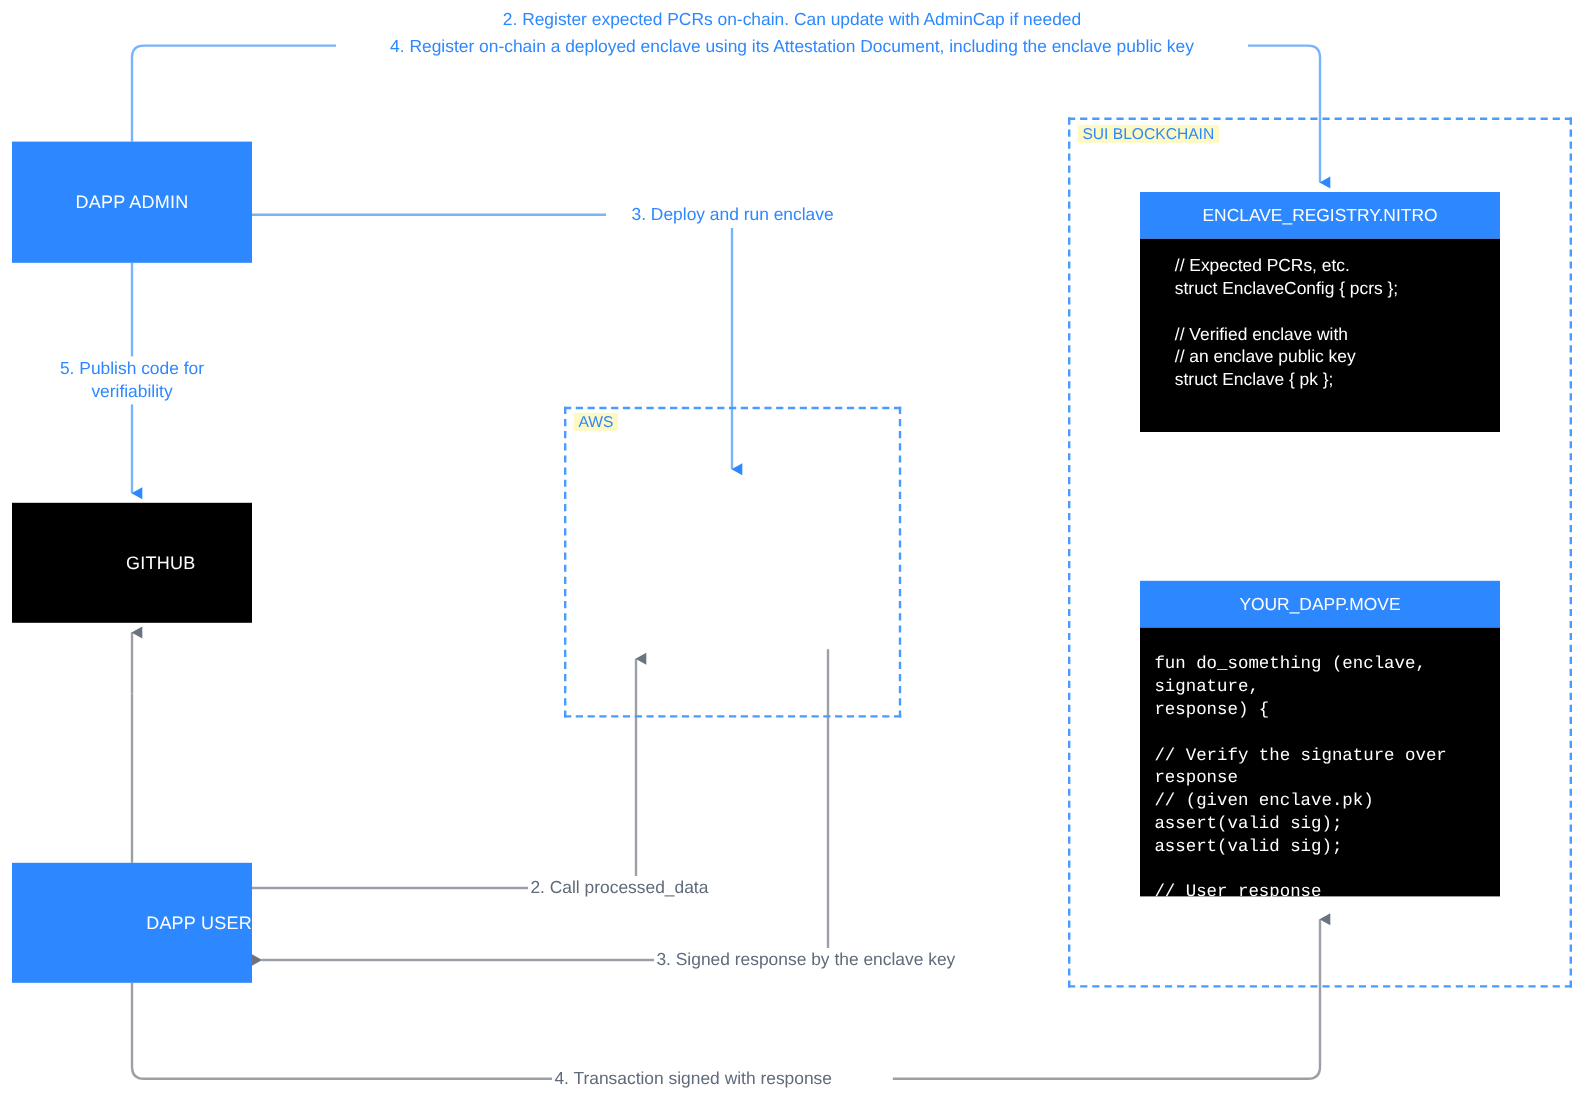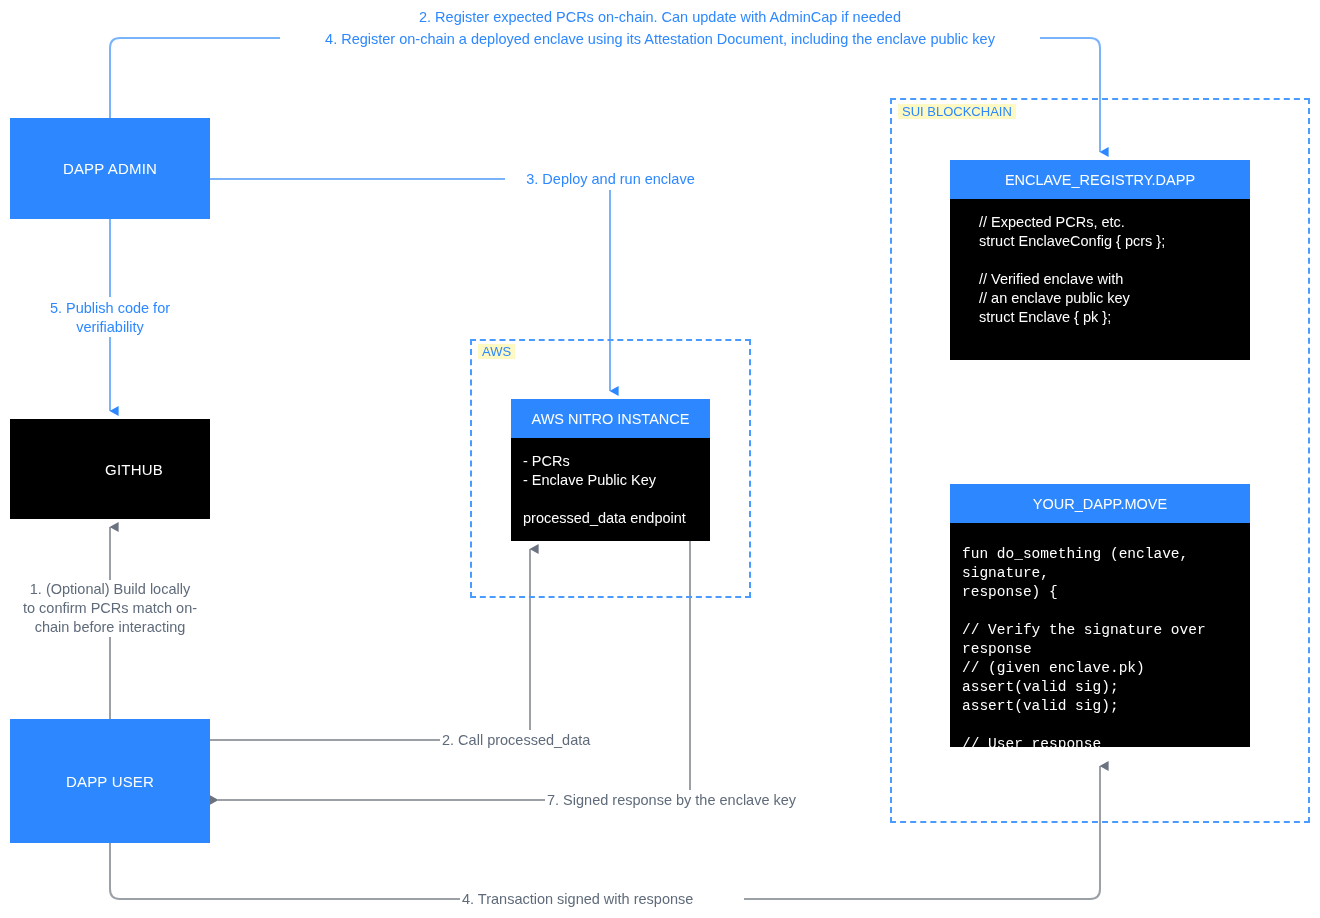--- a/index.html
+++ b/index.html
@@ -73,34 +73,27 @@
   <div class="group-label" style="left:898px;top:104px;">SUI BLOCKCHAIN</div>
 
   <div class="node solidbox blue-node" style="left:10px;top:118px;width:200px;height:101px;">
     <span>DAPP ADMIN</span>
   </div>
 
   <div class="node solidbox black-node" style="left:10px;top:419px;width:200px;height:100px;">
     <span>GITHUB</span>
   </div>
 
-  <div class="node solidbox blue-node" style="left:10px;top:719px;width:200px;height:124px;">
+  <div class="node solidbox blue-node" style="left:10px;top:719px;width:200px;height:100px;justify-content:flex-end;">
     <span>DAPP USER</span>
   </div>
 
-  <div class="card" style="left:511px;top:399px;width:199px;height:142px;">
-    <div class="card-head">AWS NITRO INSTANCE</div>
-    <div class="card-body" style="height:103px;">- PCRs
-- Enclave Public Key
-
-processed_data endpoint</div>
-  </div>
 
   <div class="card" style="left:950px;top:160px;width:300px;height:200px;">
-    <div class="card-head">ENCLAVE_REGISTRY.DAPP</div>
+    <div class="card-head">ENCLAVE_REGISTRY.NITRO</div>
     <div class="card-body" style="height:161px;padding-left:29px;">// Expected PCRs, etc.
 struct EnclaveConfig { pcrs };
 
 // Verified enclave with
 // an enclave public key
 struct Enclave { pk };</div>
   </div>
 
   <div class="card" style="left:950px;top:460px;width:300px;height:298px;margin-top:24px;">
     <div class="card-head">YOUR_DAPP.MOVE</div>
@@ -117,21 +110,20 @@
   </div>
 
   <div class="lbl blue" style="left:300px;top:8px;width:720px;">2. Register expected PCRs on-chain. Can update with AdminCap if needed</div>
 
   <div class="lbl blue" style="left:280px;top:30px;width:760px;">4. Register on-chain a deployed enclave using its Attestation Document, including the enclave public key</div>
 
   <div class="lbl blue" style="left:508px;top:170px;width:205px;">3. Deploy and run enclave</div>
 
   <div class="lbl blue" style="left:20px;top:299px;width:180px;">5. Publish code for verifiability</div>
 
-  <div class="lbl gray" style="left:22px;top:580px;width:176px;">1. (Optional) Build locally to confirm PCRs match on-chain before interacting</div>
 
   <div class="lbl gray" style="left:442px;top:731px;width:180px;text-align:left;">2. Call processed_data</div>
 
-  <div class="lbl gray" style="left:547px;top:791px;width:292px;text-align:left;">7. Signed response by the enclave key</div>
+  <div class="lbl gray" style="left:547px;top:791px;width:292px;text-align:left;">3. Signed response by the enclave key</div>
 
   <div class="lbl gray" style="left:462px;top:890px;width:282px;text-align:left;">4. Transaction signed with response</div>
 
 </div>
 
 </body></html>

